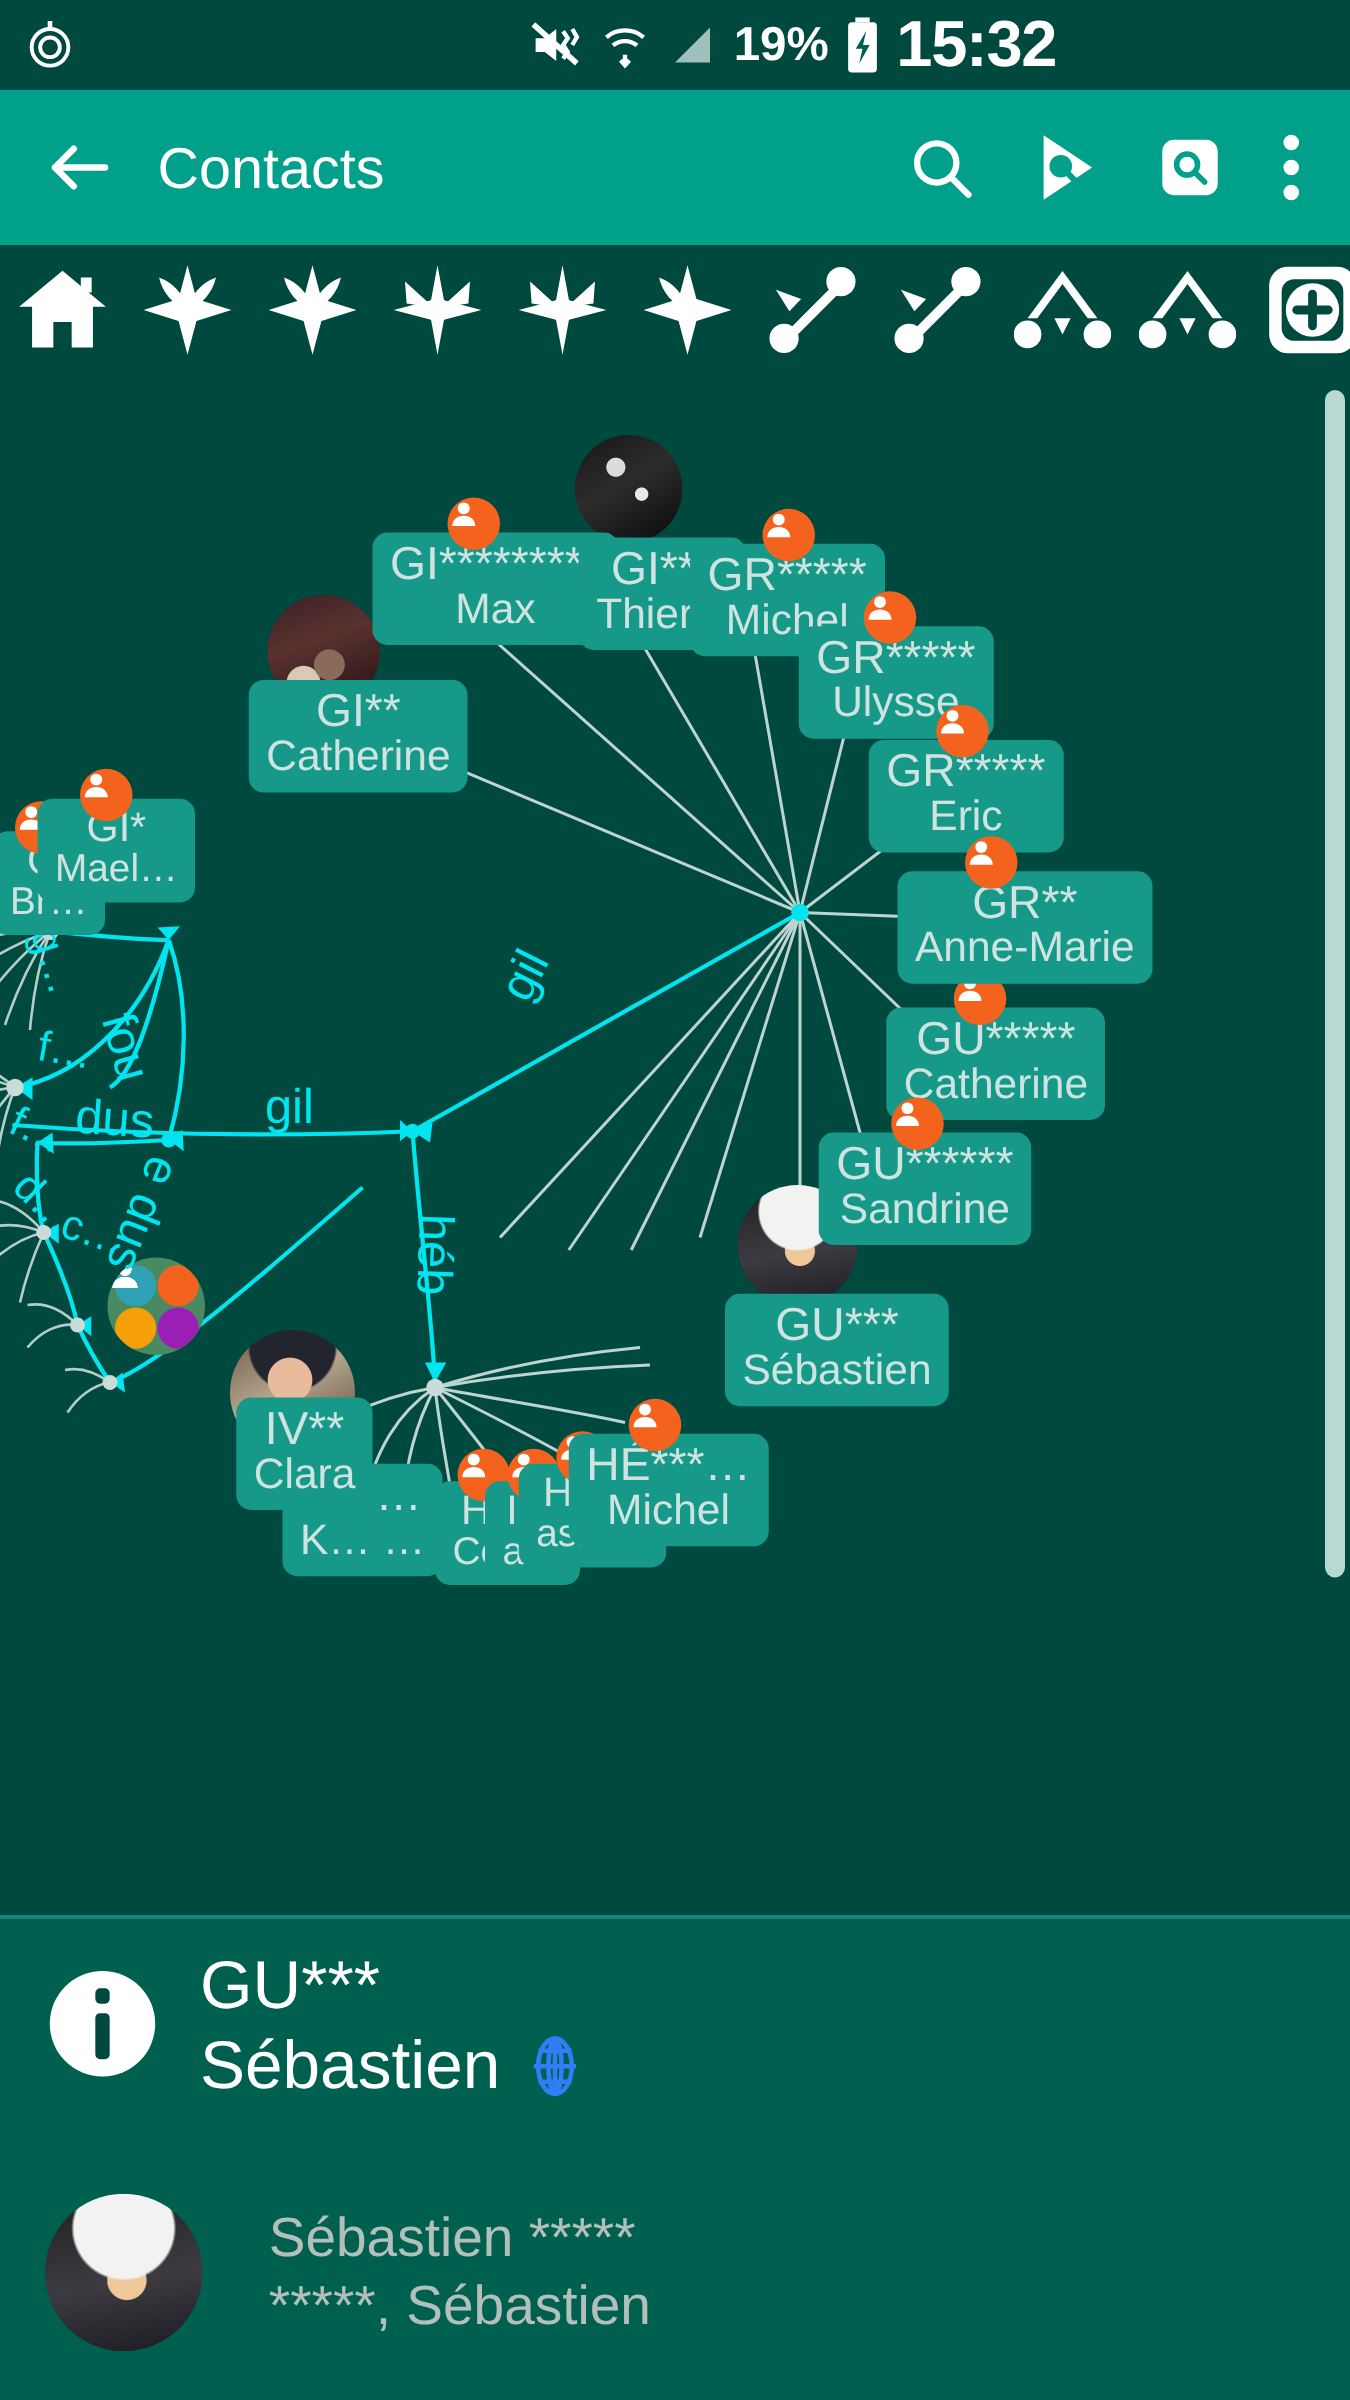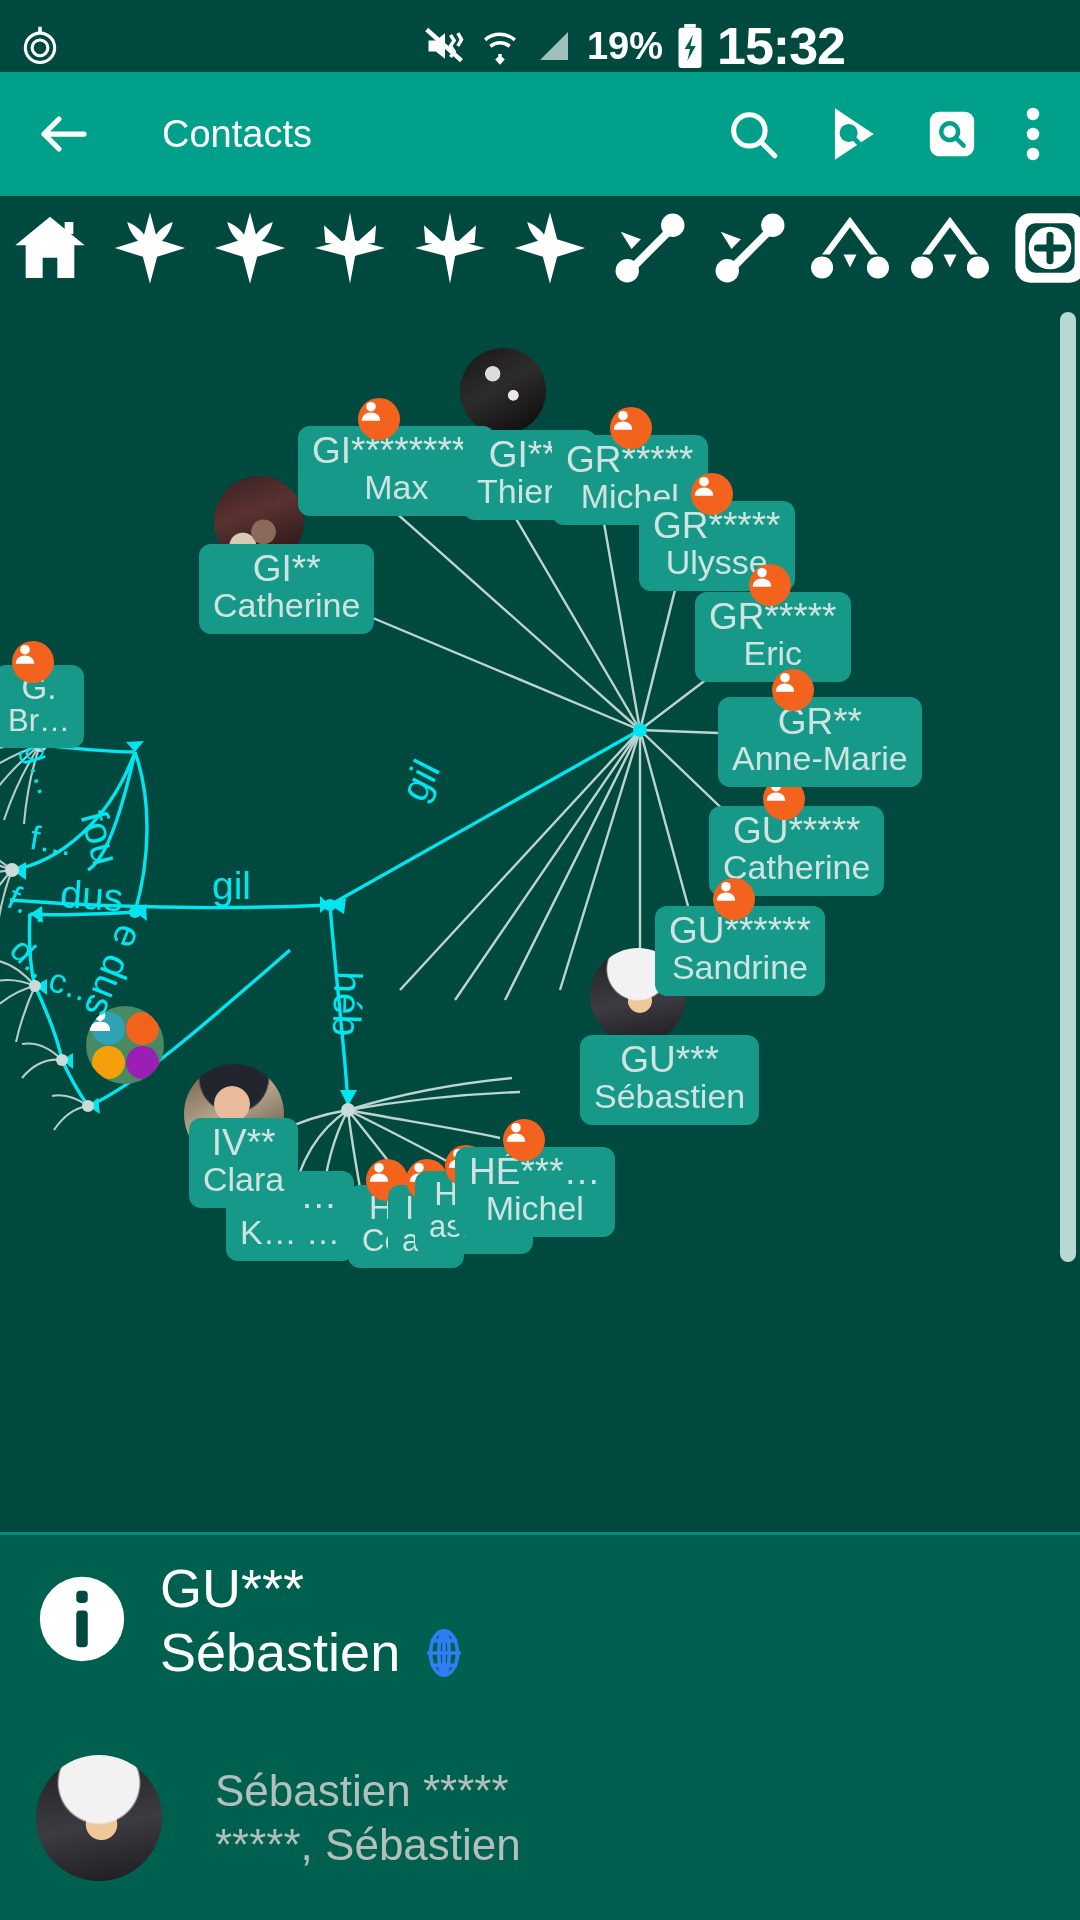--- a/index.html
+++ b/index.html
@@ -6,36 +6,36 @@
   html,body {
     width:1080px; height:1920px;
     background:#00493f;
     font-family:"Liberation Sans", sans-serif;
     overflow:hidden;
   }
   #root { position:relative; width:1080px; height:1920px; }
 
   
   .statusbar{
-    position:absolute; left:0; top:10px; width:863px; height:72px;
+    position:absolute; left:0; top:0; width:863px; height:72px;
     background:#00493f; color:#ffffff;
     display:flex; align-items:center; padding:0 18px;
   }
   .sb-left{ display:flex; align-items:center; gap:14px; }
   .sb-right{ margin-left:auto; display:flex; align-items:center; gap:12px; }
   .sb-clock{ font-size:52px; font-weight:700; letter-spacing:-1px; }
   .sb-batt-pct{ font-size:38px; font-weight:700; }
 
   
   .appbar{
     position:absolute; left:0; top:72px; width:1080px; height:124px;
     background:#00a08a; display:flex; align-items:center; padding:0 34px;
   }
   .appbar-title{
-    color:#fff; font-size:38px; font-weight:400; margin-left:68px;
+    color:#fff; font-size:46px; font-weight:400; margin-left:32px;
     white-space:nowrap;
   }
   .appbar-actions{ margin-left:auto; display:flex; align-items:center; gap:40px; }
   .ic{ display:inline-flex; align-items:center; justify-content:center; }
 
   
   .toolbar{
     position:absolute; left:0; top:196px; width:1080px; height:104px;
     background:#00493f; display:flex; align-items:center;
     padding-left:8px; gap:16px; overflow:hidden;
@@ -470,20 +470,30 @@
     <span class="pbadge" style="left:54px; top:-28px;">
       <svg viewBox="0 0 24 24" fill="#fff">
             <circle cx="12" cy="8" r="4.4"></circle>
             <path d="M3.5 21c0-4.8 3.8-7.6 8.5-7.6s8.5 2.8 8.5 7.6z"></path>
           </svg>
         </span>
     <span class="l1">GR*****</span>
     <span class="l2">Eric</span>
   </div>
 
+  <div class="chip small" style="left:30px; top:339px; z-index:3;">
+    <span class="pbadge" style="left:34px; top:-24px;">
+      <svg viewBox="0 0 24 24" fill="#fff">
+            <circle cx="12" cy="8" r="4.4"></circle>
+            <path d="M3.5 21c0-4.8 3.8-7.6 8.5-7.6s8.5 2.8 8.5 7.6z"></path>
+          </svg>
+        </span>
+    <span class="l1">GI*</span>
+    <span class="l2">Mael…</span>
+  </div>
 
   <div class="chip small" style="left:-6px; top:365px; z-index:2;">
     <span class="pbadge" style="left:18px; top:-24px;">
       <svg viewBox="0 0 24 24" fill="#fff">
             <circle cx="12" cy="8" r="4.4"></circle>
             <path d="M3.5 21c0-4.8 3.8-7.6 8.5-7.6s8.5 2.8 8.5 7.6z"></path>
           </svg>
         </span>
     <span class="l1">G.</span>
     <span class="l2">Br…</span>

